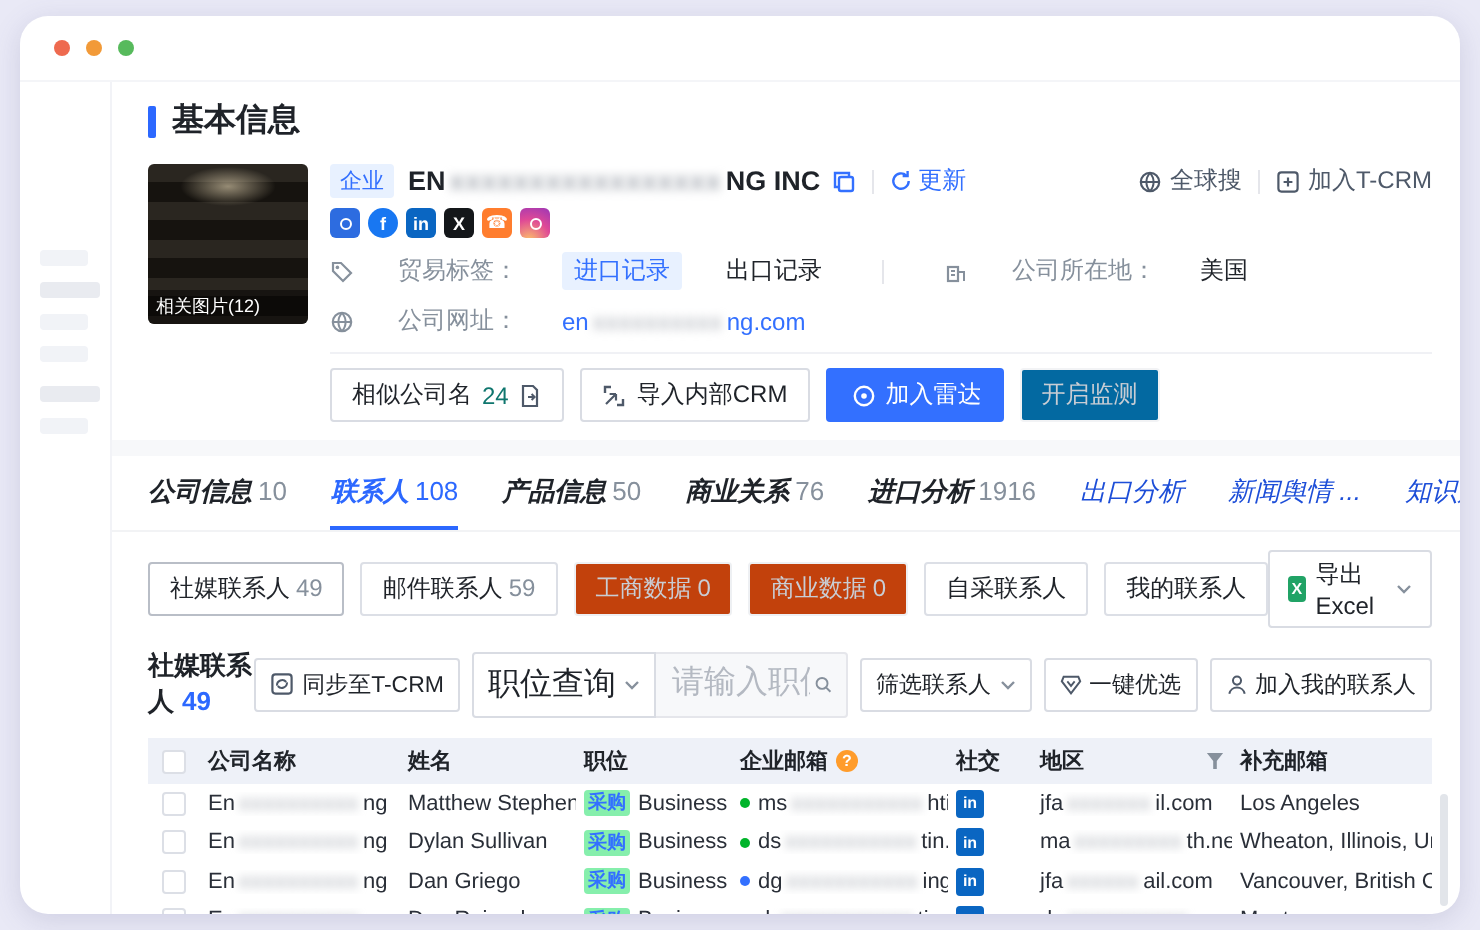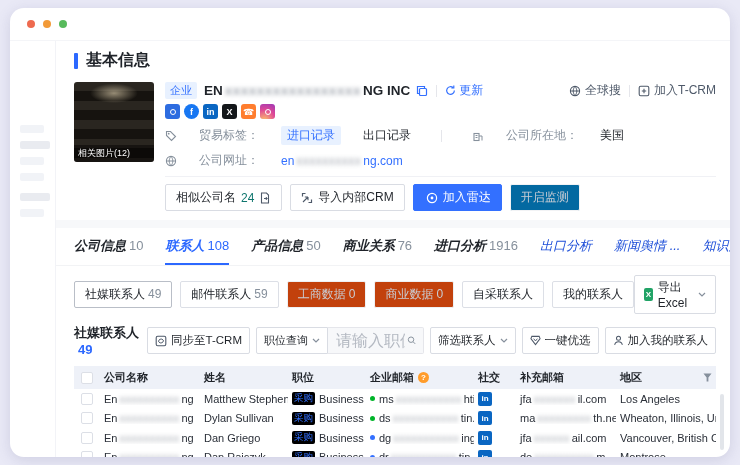--- a/index.html
+++ b/index.html
@@ -80,39 +80,39 @@
     display:inline-flex;align-items:center;justify-content:center;}
 
   
   .toolbar{display:flex;align-items:center;margin-top:10px;}
   .sectitle{font-size:13px;font-weight:bold;color:#1f2329;}
   .sectitle .cnt{color:#2c68ff;margin-left:4px;}
   .tools{margin-left:auto;display:flex;gap:6px;align-items:center;}
   .tbtn{display:inline-flex;align-items:center;gap:4px;border:1px solid #d9dce3;border-radius:2px;
     background:#fff;font-size:11.5px;color:#1f2329;padding:5px 7px;cursor:pointer;white-space:nowrap;}
   .posgroup{display:flex;}
-  .posdd{border:1px solid #d9dce3;border-radius:2px 0 0 2px;background:#fff;font-size:11px;color:#1f2329;
+  .posdd{border:1px solid #d9dce3;border-radius:2px 0 0 2px;background:#fff;font-size:16px;color:#1f2329;
     padding:5px 7px;display:inline-flex;align-items:center;gap:4px;cursor:pointer;white-space:nowrap;}
   .posinput{border:1px solid #e5e6eb;border-left:none;border-radius:0 2px 2px 0;background:#f7f8fa;
     display:flex;align-items:center;padding:0 6px;width:96px;}
   .posinput input{border:none;background:transparent;outline:none;width:100%;font-size:16px;color:#4e5969;
     font-family:inherit;}
   .posinput input::placeholder{color:#b4b9c2;}
 
   
   .table{margin-top:9px;font-size:11px;position:relative;}
   .thead,.trow{display:grid;grid-template-columns:26px 100px 88px 78px 108px 42px 100px 1fr;align-items:center;}
   .thead{background:#eef1f8;height:23px;color:#1f2329;font-weight:bold;}
   .th{padding:0 4px;display:flex;align-items:center;gap:4px;overflow:hidden;white-space:nowrap;}
   .trow{height:19.5px;}
   .td{padding:0 4px;overflow:hidden;white-space:nowrap;color:#2a2f38;display:flex;align-items:center;}
   .cbcell{justify-content:center;padding:0;}
   .cb{width:12px;height:12px;border:1px solid #dcdfe6;border-radius:2px;background:#fff;cursor:pointer;}
   .badge{font-size:9.5px;padding:0 2px;border-radius:2px;margin-right:4px;flex:none;}
-  .bg-blue{background:#000000;color:#3370ff;}
+  .bg-blue{background:#86efac;color:#3370ff;font-weight:bold;}
   .dot2{width:5px;height:5px;border-radius:50%;margin-right:4px;flex:none;}
   .dot2.green{background:#00b42a;}.dot2.blue{background:#3370ff;}
   .li-ic{width:14px;height:14px;background:#0a66c2;border-radius:2px;color:#fff;font-size:8px;font-weight:bold;
     display:inline-flex;align-items:center;justify-content:center;cursor:pointer;}
   .qmark{width:11px;height:11px;border-radius:50%;background:#ff9c2b;color:#fff;font-size:8px;
     display:inline-flex;align-items:center;justify-content:center;flex:none;font-weight:bold;}
   .funnel{margin-left:auto;cursor:pointer;flex:none;}
   .sbar{position:absolute;right:-8px;top:28px;width:4px;height:56px;border-radius:2px;background:#e2e5ea;}
   .chev{flex:none;}
   svg{display:block;}
@@ -351,28 +351,28 @@
               <span>职位</span>
             </div>
           <div class="th">
               <span>企业邮箱</span>
               <span class="qmark">?</span>
             </div>
           <div class="th">
               <span>社交</span>
             </div>
           <div class="th">
-              <span>补充邮箱</span>
-            </div>
-          <div class="th">
               <span>地区</span>
             <svg class="funnel" width="9" height="9" viewBox="0 0 10 10">
                 <path d="M0.5 0.5h9L6 5v4.5H4V5z" fill="#86909c"></path>
               </svg>
           </div>
+          <div class="th">
+              <span>补充邮箱</span>
+            </div>
         </div>
         <div id="tbody">
             <div class="trow">
               <div class="td cbcell">
                 <span class="cb"></span>
               </div>
               <div class="td">
                 <span>En</span>
                 <span class="blur">xxxxxxxxxx</span>
                 <span>ng</span>

